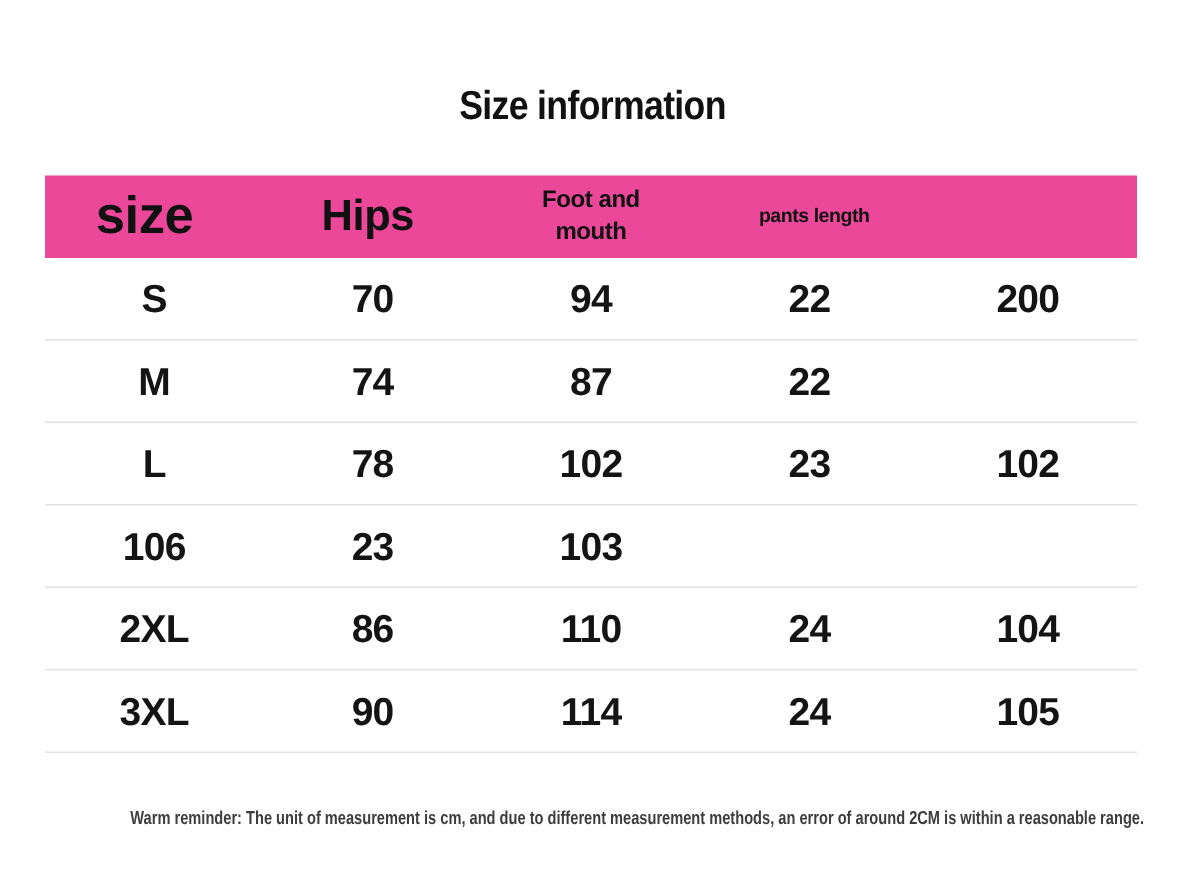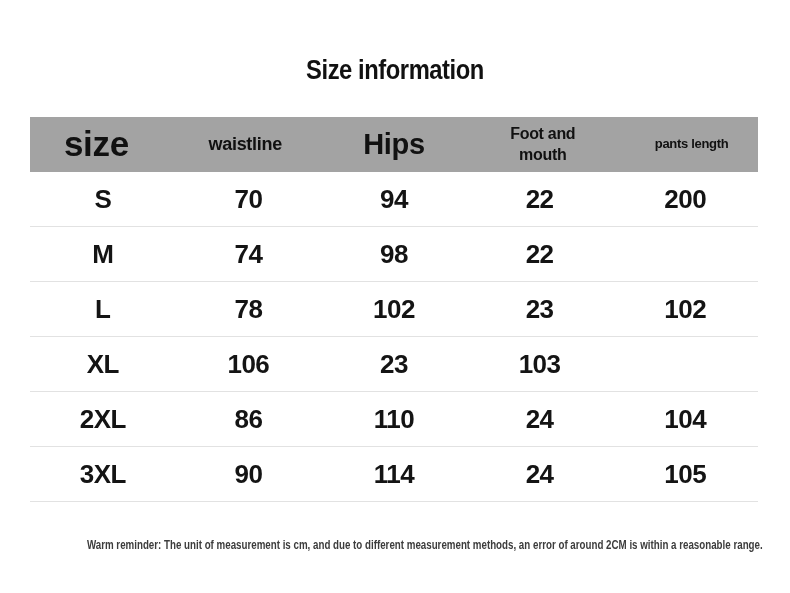--- a/index.html
+++ b/index.html
@@ -33,21 +33,21 @@
     position: absolute;
     left: 30px;
     top: 117px;
     width: 728px;
   }
   .header-row {
     display: grid;
     grid-template-columns: repeat(5, 1fr);
     align-items: center;
     height: 55px;
-    background: #a3a3a3;
+    background: #ec4899;
     gap: 16px;
   }
   .hcell {
     text-align: center;
     color: #111111;
     letter-spacing: -0.3px;
     line-height: 1.1;
   }
   .hcell.c0 { font-size: 35px; font-weight: 700; }
   .hcell.c1 { font-size: 18px; font-weight: 700; }
@@ -87,51 +87,49 @@
 <body>
 
 <div class="canvas">
 
   <div class="title">Size information</div>
 
   <div class="size-table">
 
     <div class="header-row">
       <div class="hcell c0">size</div>
-      <div class="hcell c1">waistline</div>
       <div class="hcell c2">Hips</div>
       <div class="hcell c3">
         <span class="wrap">Foot and mouth</span>
       </div>
       <div class="hcell c4">pants length</div>
     </div>
 
     <div>
         <div class="row">
           <div class="cell c0">S</div>
           <div class="cell c1">70</div>
           <div class="cell c2">94</div>
           <div class="cell c3">22</div>
           <div class="cell c4">200</div>
         </div>
         <div class="row">
           <div class="cell c0">M</div>
           <div class="cell c1">74</div>
-          <div class="cell c2">98</div>
+          <div class="cell c2">87</div>
           <div class="cell c3">22</div>
         </div>
         <div class="row">
           <div class="cell c0">L</div>
           <div class="cell c1">78</div>
           <div class="cell c2">102</div>
           <div class="cell c3">23</div>
           <div class="cell c4">102</div>
         </div>
         <div class="row">
-          <div class="cell c0">XL</div>
           <div class="cell c2">106</div>
           <div class="cell c3">23</div>
           <div class="cell c4">103</div>
         </div>
         <div class="row">
           <div class="cell c0">2XL</div>
           <div class="cell c1">86</div>
           <div class="cell c2">110</div>
           <div class="cell c3">24</div>
           <div class="cell c4">104</div>

